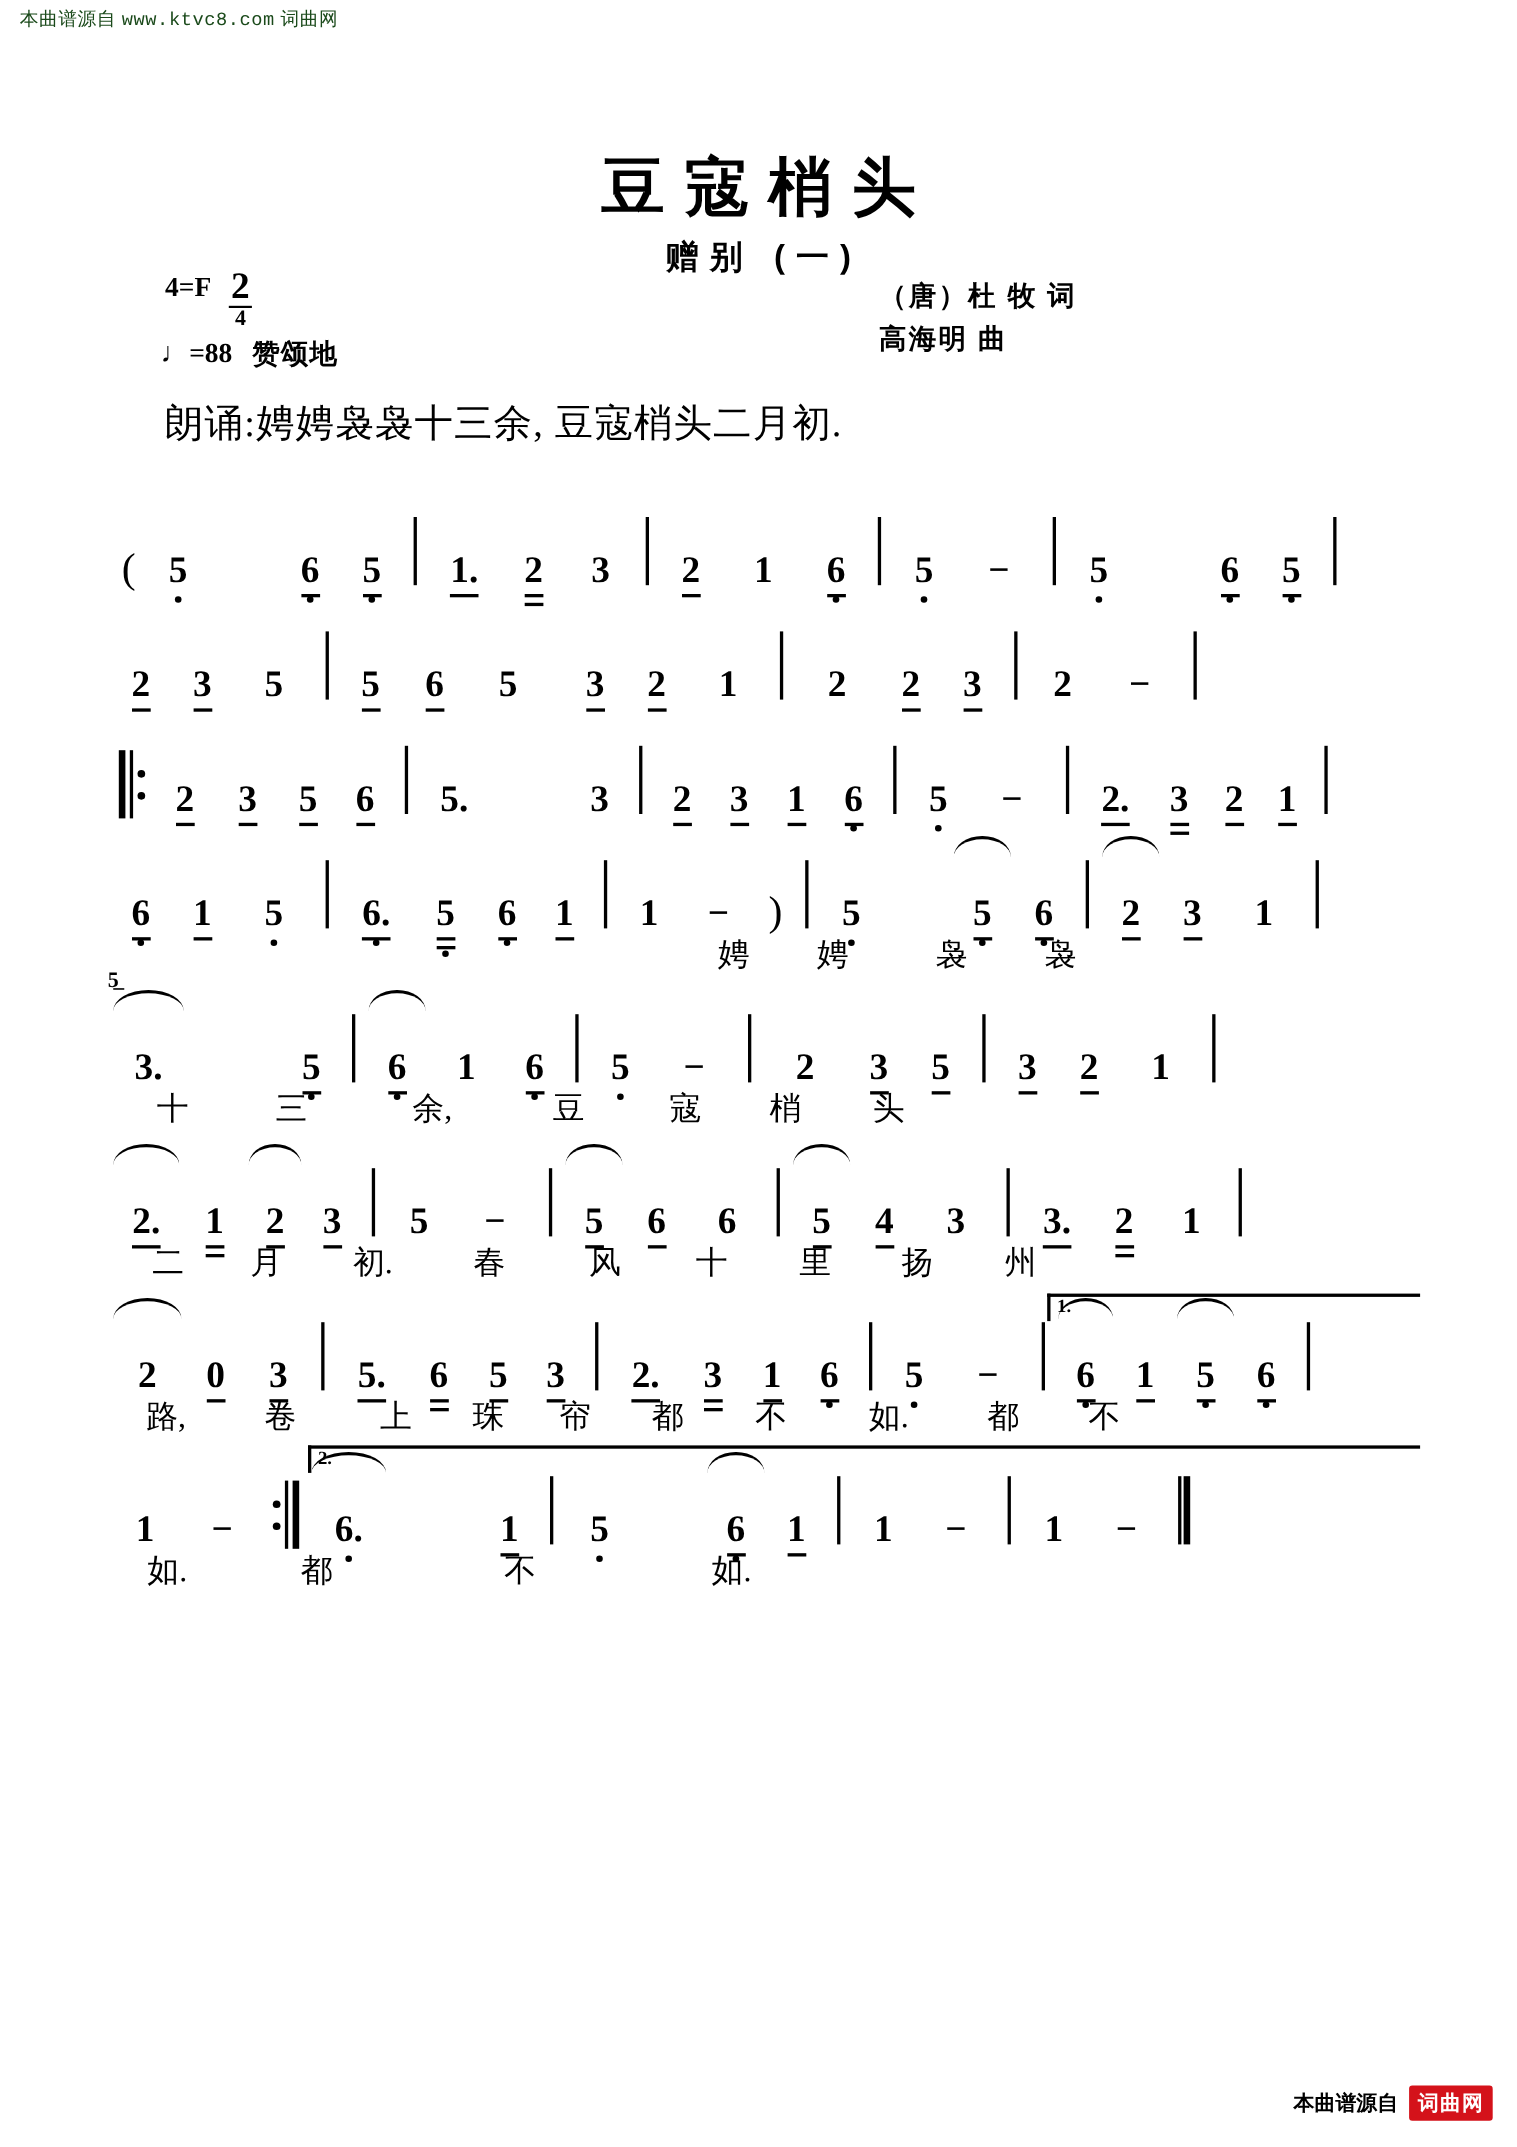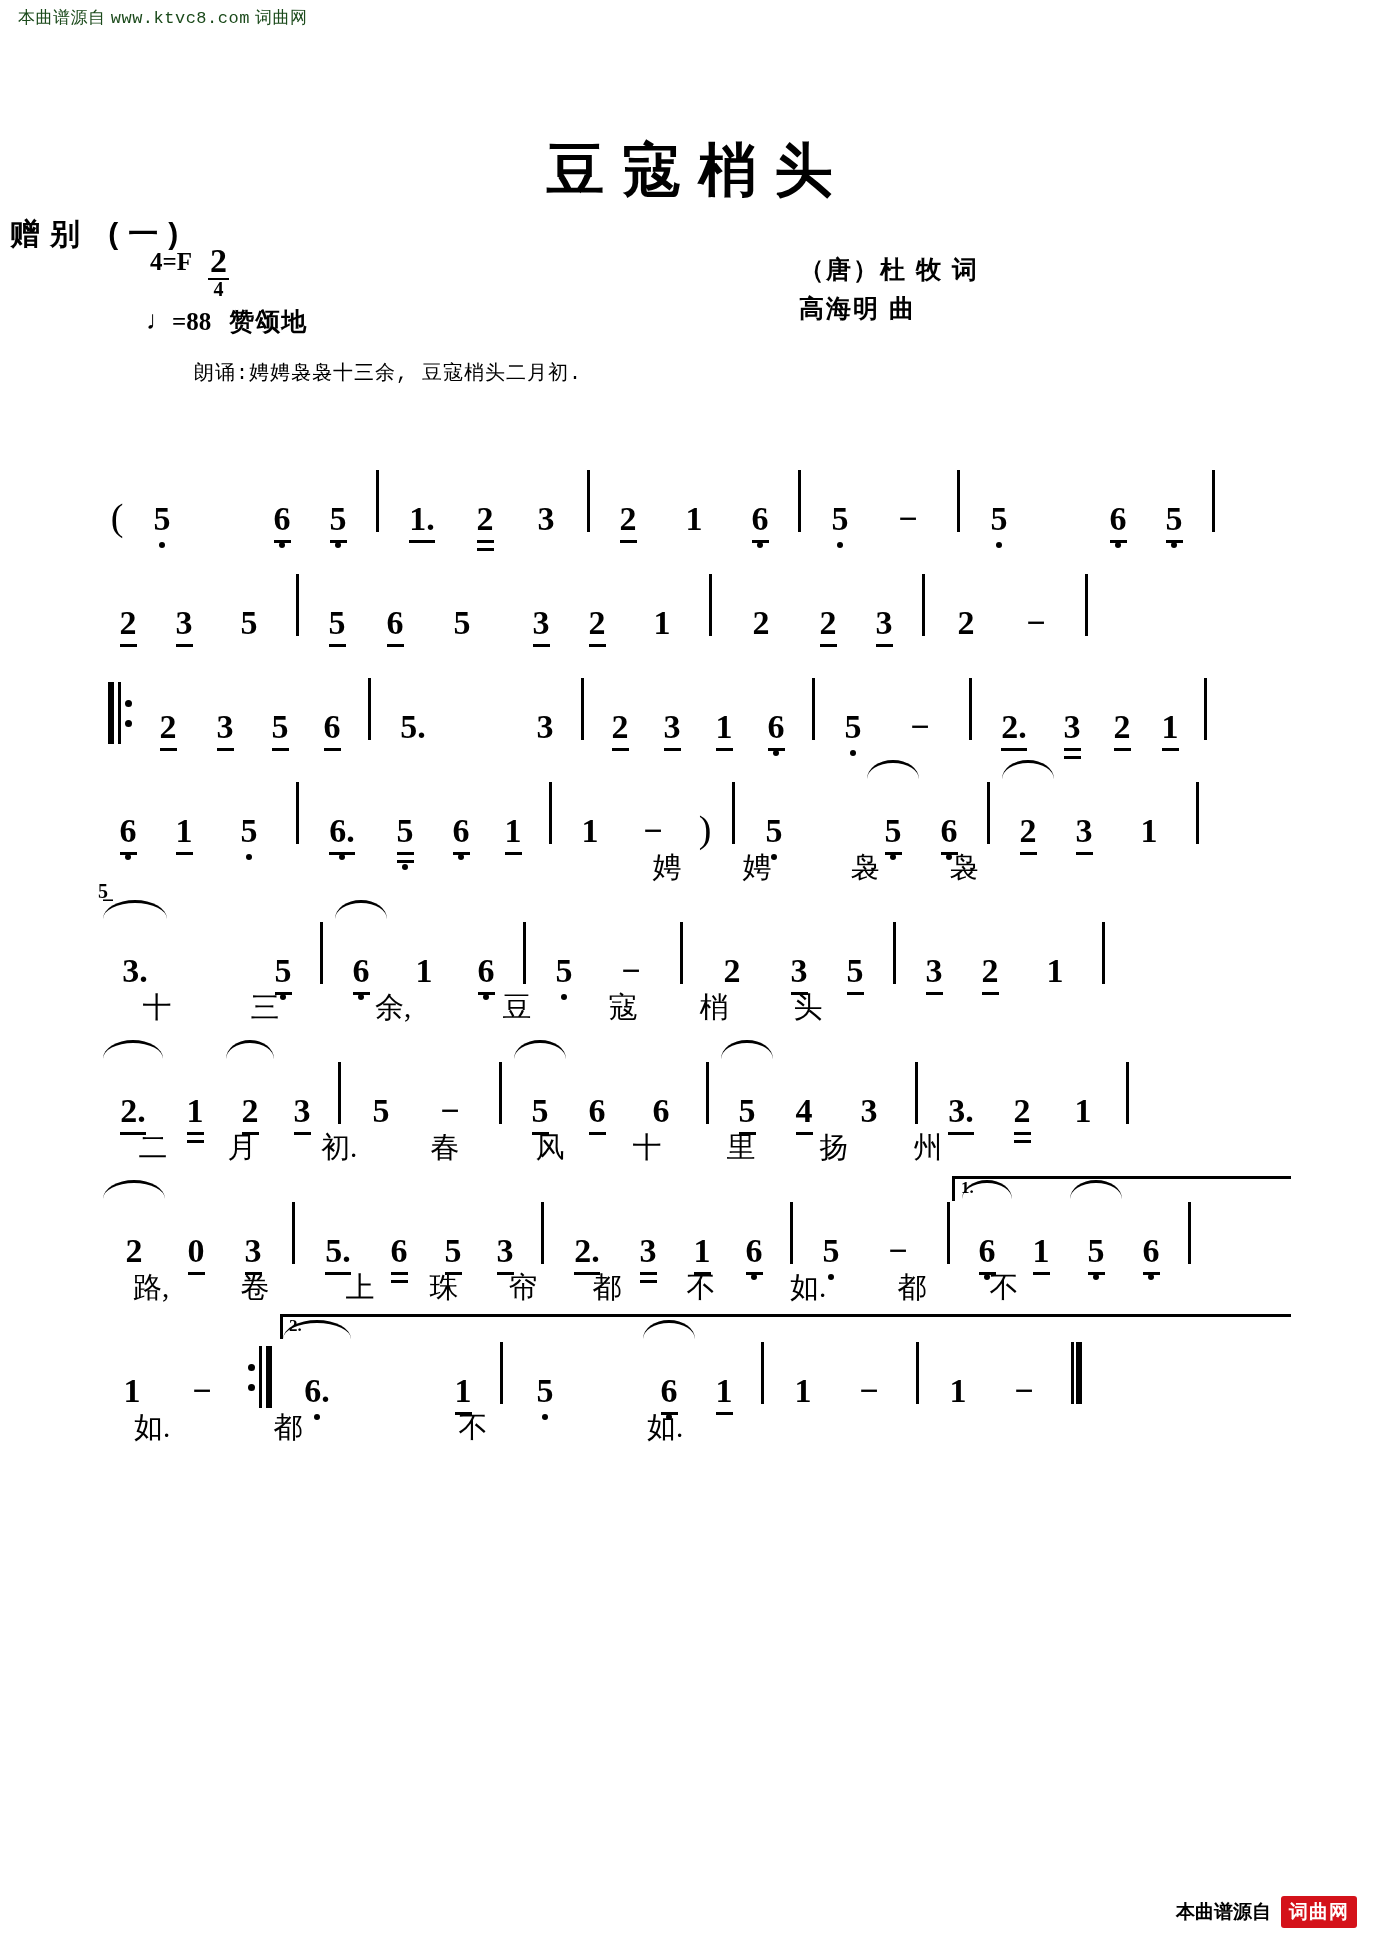--- a/index.html
+++ b/index.html
@@ -36,20 +36,21 @@
   
   .title{
     position:absolute;left:0;right:0;top:132px;
     text-align:center;
     font-family:"Liberation Sans",sans-serif;
     font-size:58px;font-weight:bold;letter-spacing:18px;
     text-indent:18px;
   }
   .subtitle{
     position:absolute;left:0;right:0;top:214px;
+    text-align:center;
     font-family:"Liberation Sans",sans-serif;
     font-size:30px;font-weight:bold;letter-spacing:10px;
     text-indent:10px;
   }
   
   .keysig{
     position:absolute;left:150px;top:248px;
     display:flex;align-items:flex-start;gap:16px;
     font-family:"Liberation Serif",serif;
     font-size:25px;font-weight:bold;
@@ -69,24 +70,23 @@
     position:absolute;right:400px;top:250px;
     text-align:left;
     font-family:"Liberation Sans",sans-serif;
     font-size:25px;font-weight:bold;line-height:1.55;
     white-space:nowrap;
   }
   .credits div{letter-spacing:2px;}
   
   .recite{
     position:absolute;left:150px;top:358px;
-    font-family:Liberation Mono, monospace;
-    font-size:20px;line-height:1.55;letter-spacing:1px;
+    font-family:Liberation Serif, serif;
+    font-size:35px;line-height:1.55;letter-spacing:1px;
     white-space:nowrap;
-    margin-left:44px;
   }
   .recite .l2{padding-left:86px;}
   
   .staves{position:absolute;left:100px;top:462px;width:1190px;}
   .staff{position:relative;height:104px;}
   .staff.withlyrics{height:140px;}
   .notes{
     position:relative;height:74px;
     display:flex;align-items:flex-end;
   }

